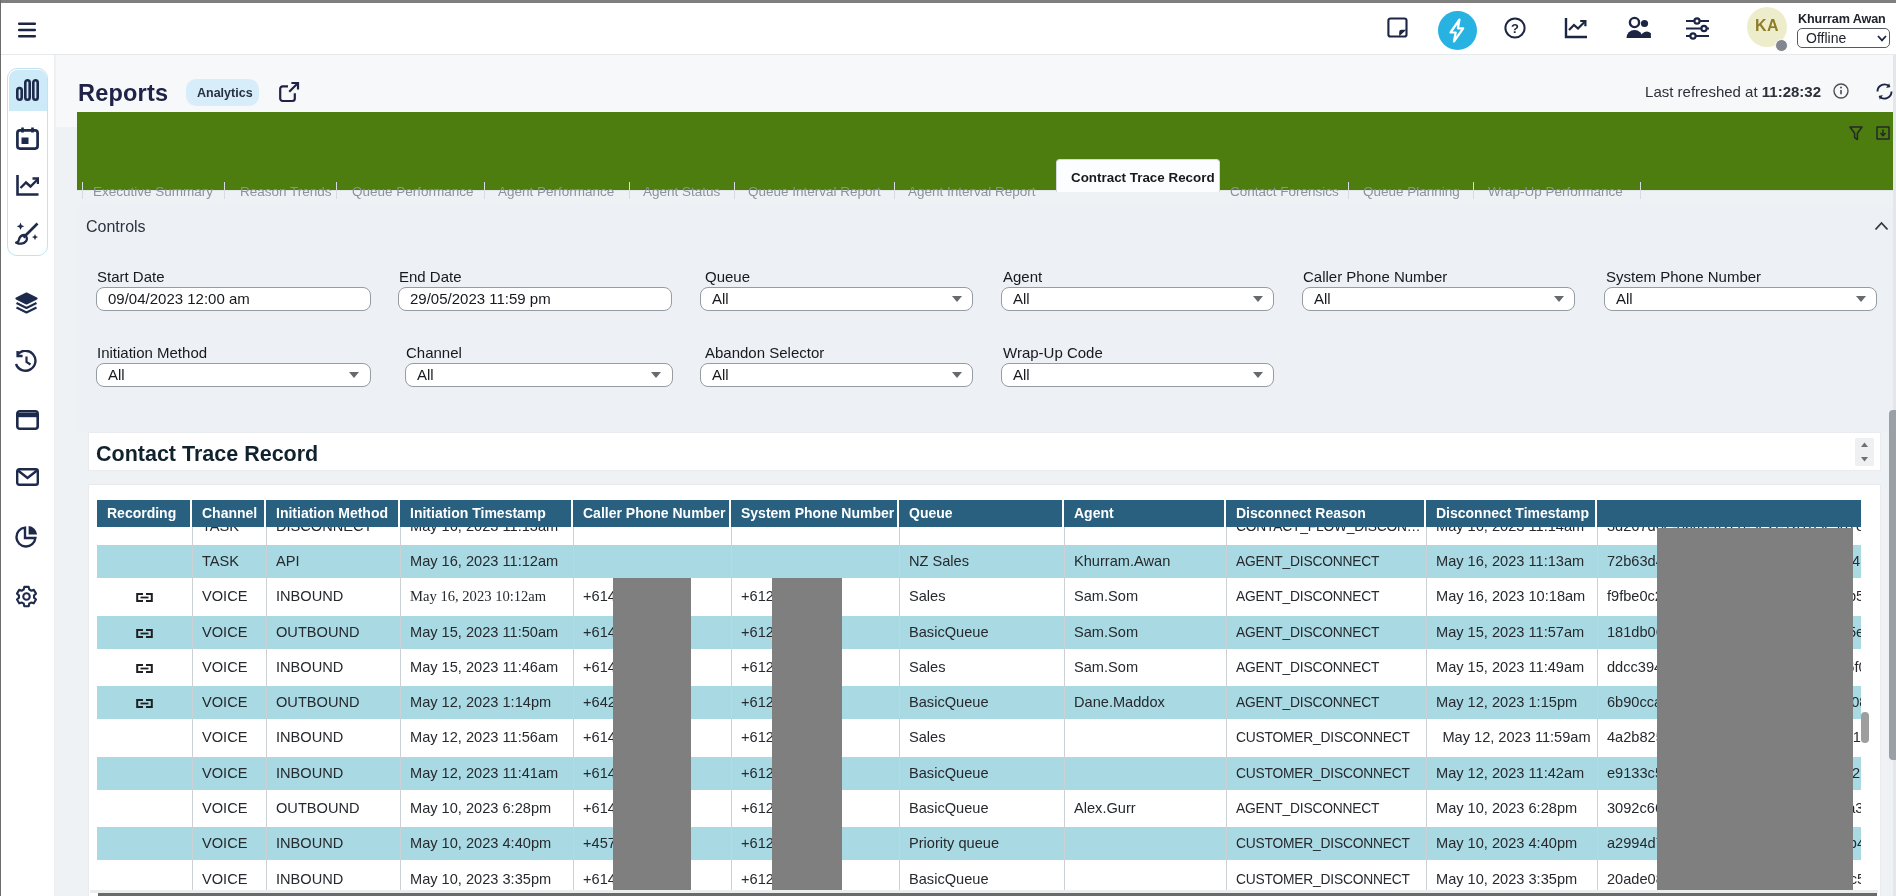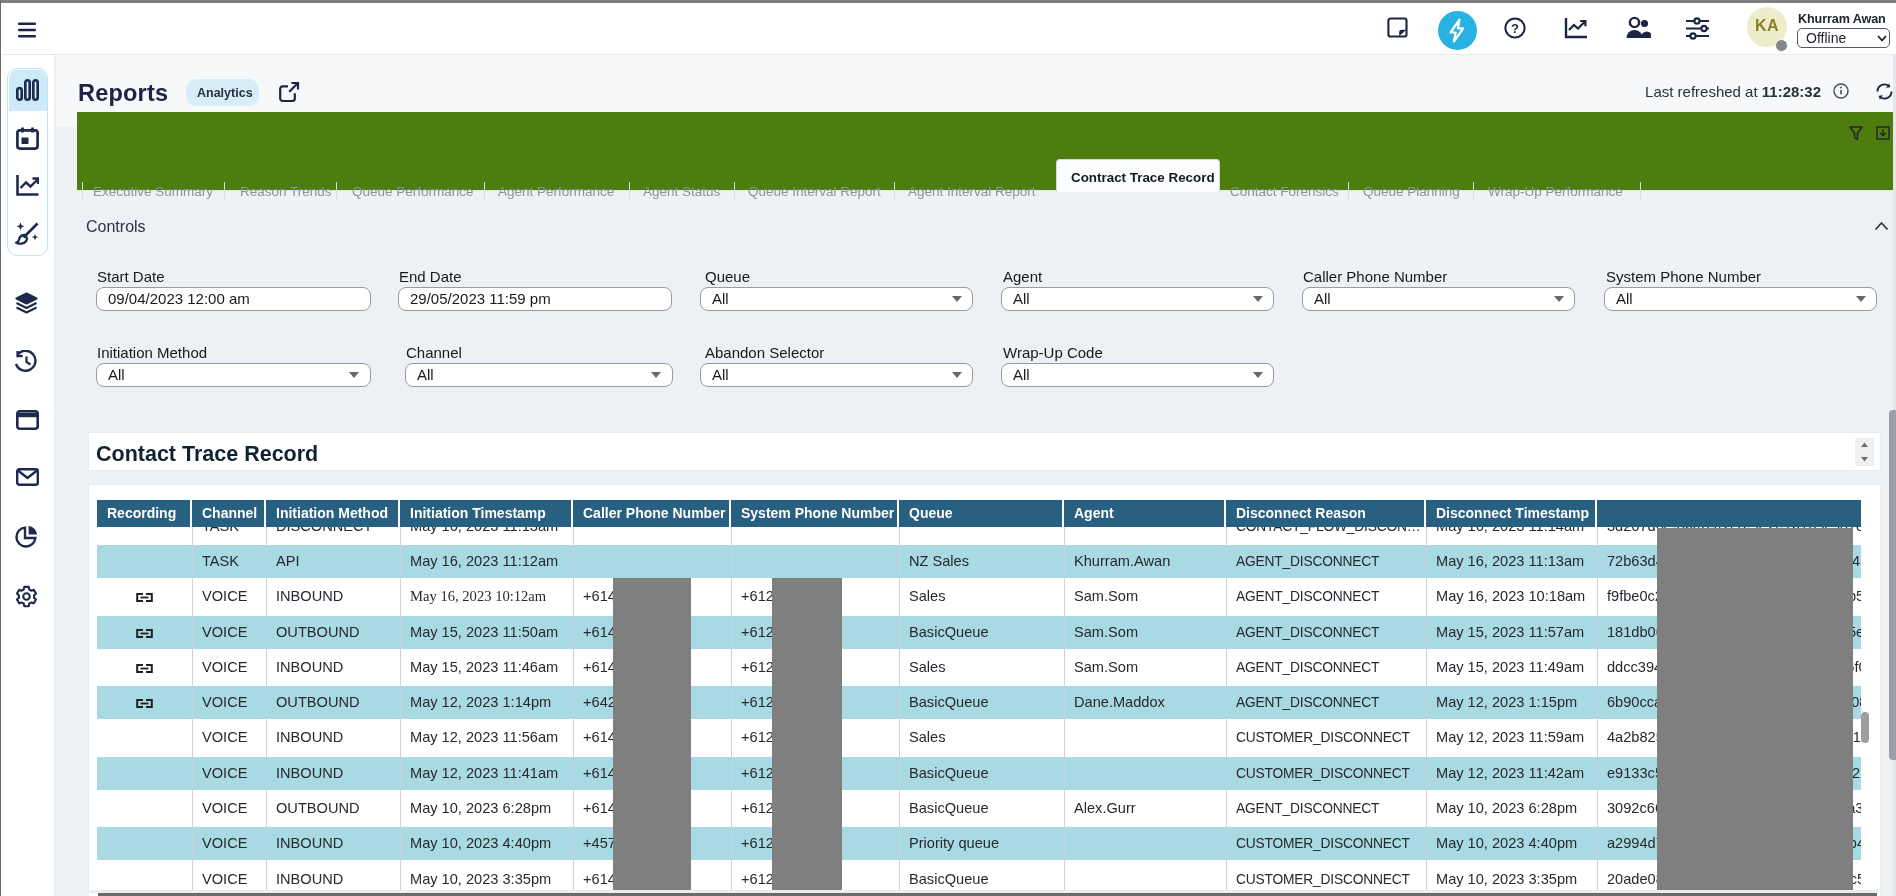--- a/index.html
+++ b/index.html
@@ -382,21 +382,21 @@
 <div class="cell" style="left:1500px;width:264px;">6b90cca1-4d6e-48f0-9a1b-3c4d5e6f7082</div>
 </div>
 <div class="row" style="top:221.4px;">
 <div class="cell" style="left:95px;width:74px;">VOICE</div>
 <div class="cell" style="left:169px;width:134px;">INBOUND</div>
 <div class="cell" style="left:303px;width:173px;">May 12, 2023 11:56am</div>
 <div class="cell" style="left:476px;width:158px;">+61412345678</div>
 <div class="cell" style="left:634px;width:168px;">+6129876543</div>
 <div class="cell" style="left:802px;width:165px;">Sales</div>
 <div class="cell" style="left:1129px;width:200px;text-overflow:ellipsis;font-size:13.8px;letter-spacing:-0.2px;">CUSTOMER_DISCONNECT</div>
-<div class="cell" style="left:1329px;width:171px;">May 12, 2023 11:59am</div>
+<div class="cell" style="left:1329px;width:171px;text-align:center;">May 12, 2023 11:59am</div>
 <div class="cell" style="left:1500px;width:264px;">4a2b8253-5e7f-49a1-8b2c-4d5e6f708185</div>
 </div>
 <div class="row blue" style="top:256.7px;">
 <div class="cell" style="left:95px;width:74px;">VOICE</div>
 <div class="cell" style="left:169px;width:134px;">INBOUND</div>
 <div class="cell" style="left:303px;width:173px;">May 12, 2023 11:41am</div>
 <div class="cell" style="left:476px;width:158px;">+61412345678</div>
 <div class="cell" style="left:634px;width:168px;">+6129876543</div>
 <div class="cell" style="left:802px;width:165px;">BasicQueue</div>
 <div class="cell" style="left:1129px;width:200px;text-overflow:ellipsis;font-size:13.8px;letter-spacing:-0.2px;">CUSTOMER_DISCONNECT</div>

